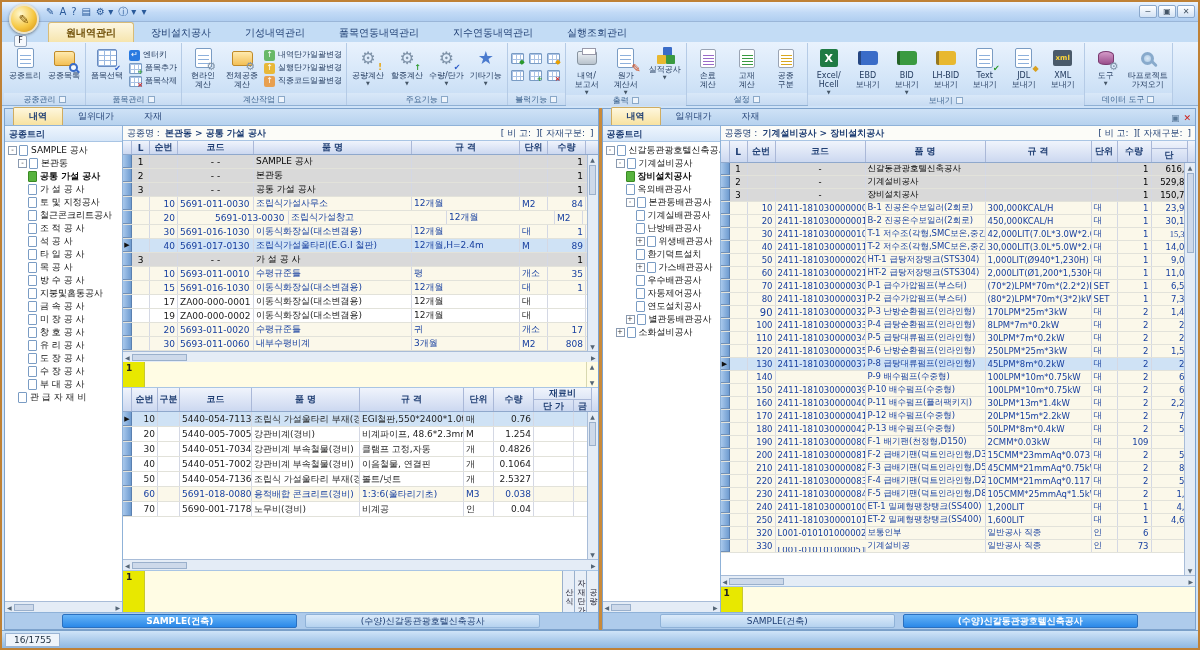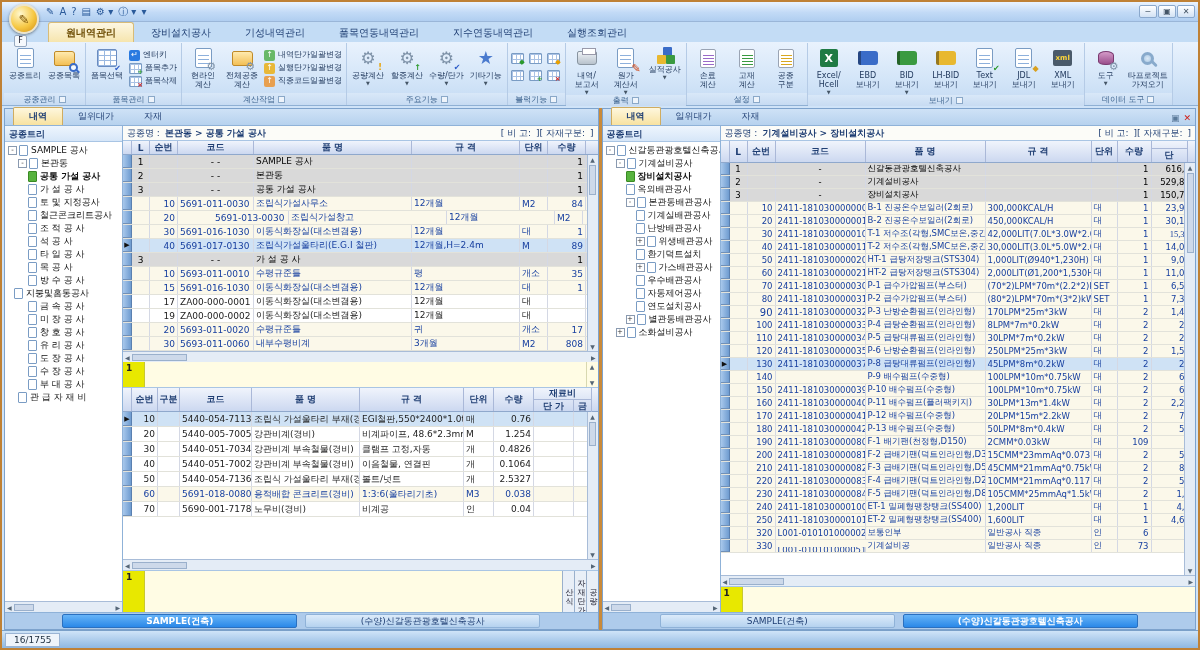--- a/index.html
+++ b/index.html
@@ -501,21 +501,21 @@
                 <div class="tlabel">타 일 공 사</div>
               </div>
               <div class="titem" style="padding-left: 23px;">
                 <div class="tdoc"></div>
                 <div class="tlabel">목  공  사</div>
               </div>
               <div class="titem" style="padding-left: 23px;">
                 <div class="tdoc"></div>
                 <div class="tlabel">방 수 공 사</div>
               </div>
-              <div class="titem" style=" margin-left: 9px;">
+              <div class="titem" style="padding-left: 23px;">
                 <div class="tdoc"></div>
                 <div class="tlabel">지붕및홈통공사</div>
               </div>
               <div class="titem" style="padding-left: 23px;">
                 <div class="tdoc"></div>
                 <div class="tlabel">금 속 공 사</div>
               </div>
               <div class="titem" style="padding-left: 23px;">
                 <div class="tdoc"></div>
                 <div class="tlabel">미 장 공 사</div>

